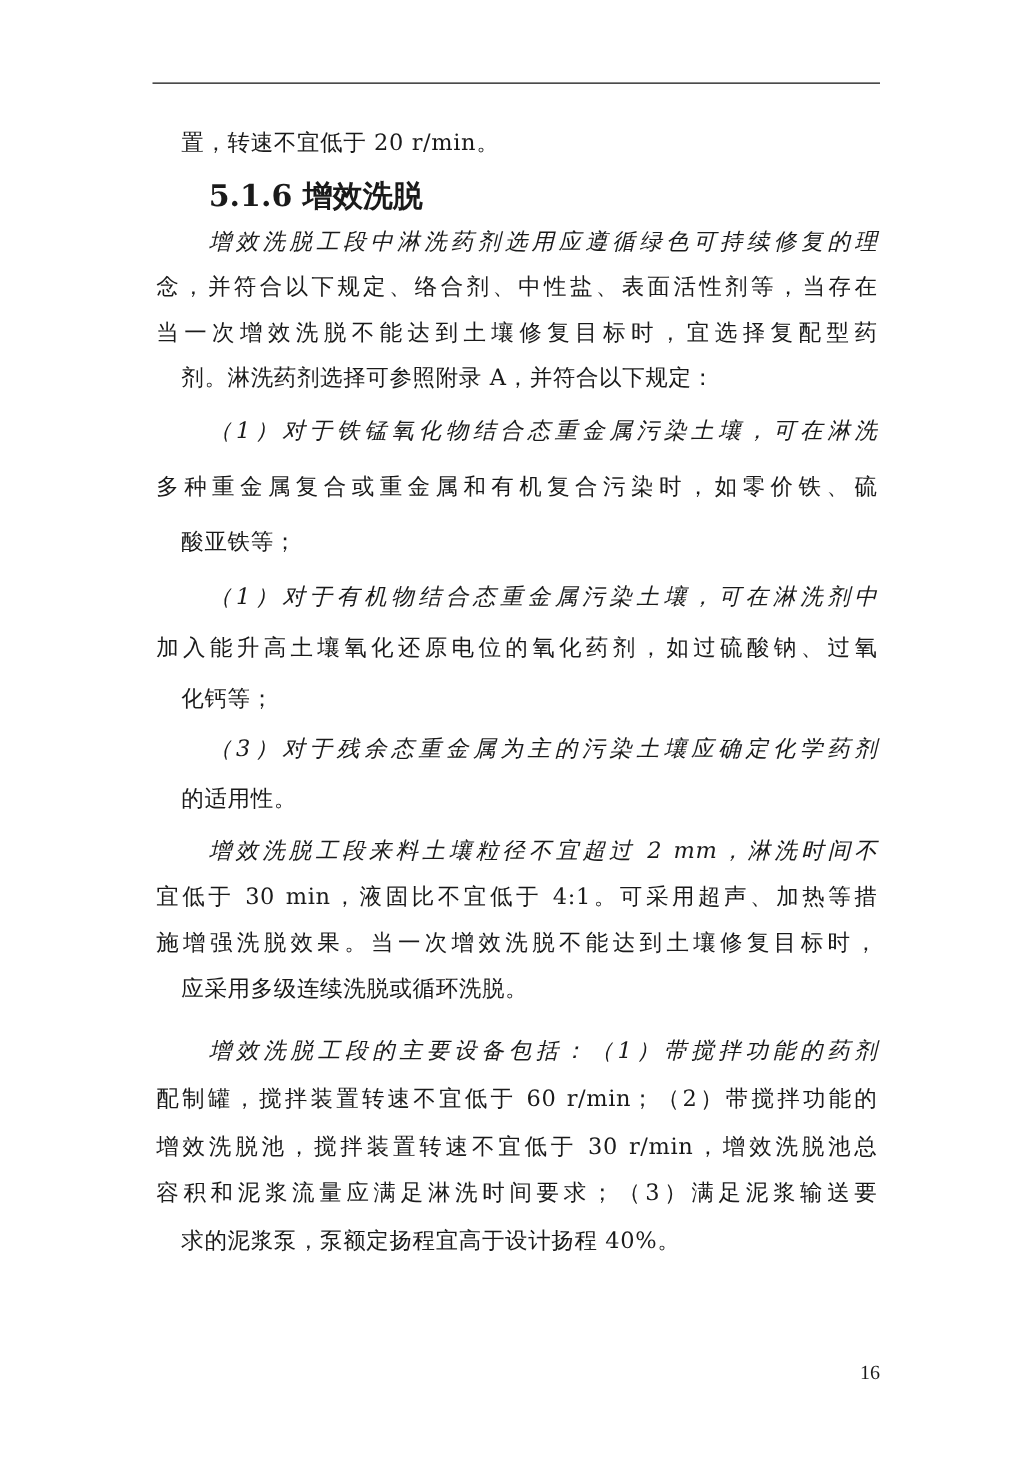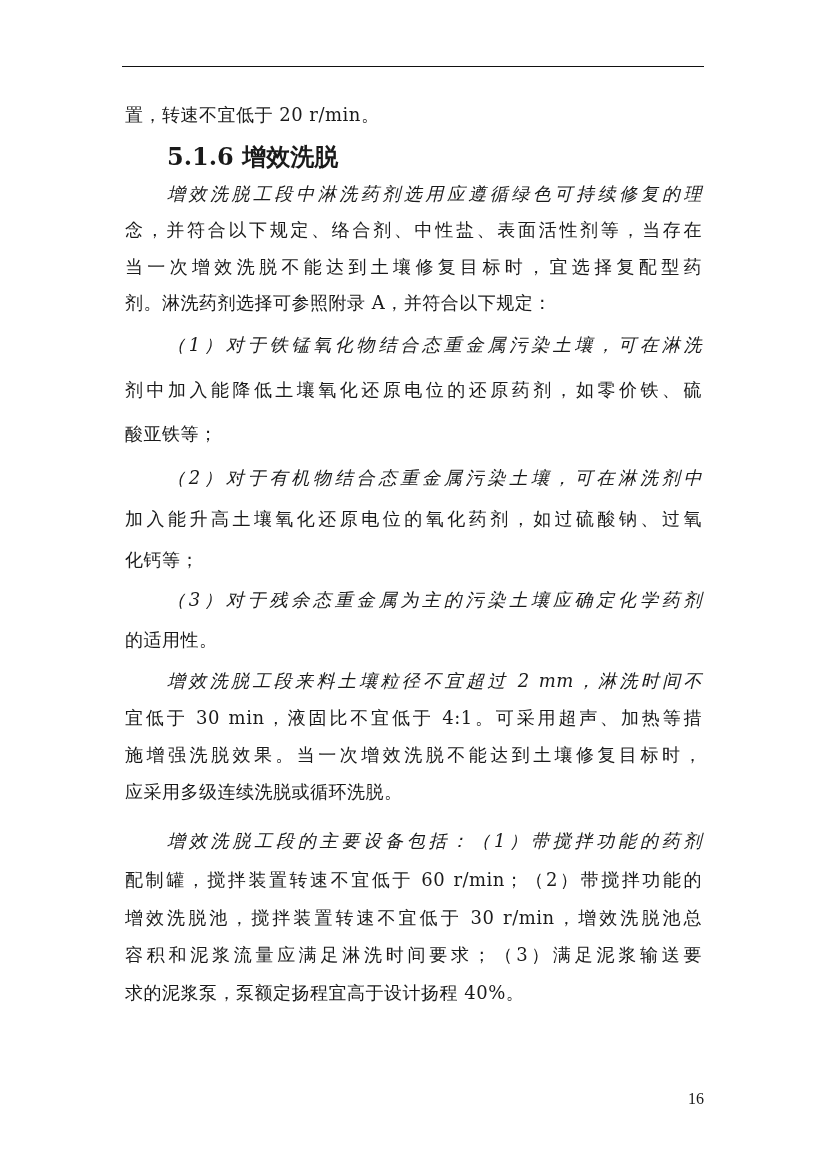--- a/index.html
+++ b/index.html
@@ -3,21 +3,21 @@
 <meta charset="utf-8">
 <style>
   html, body { margin: 0; padding: 0; background: #ffffff; }
   body { width: 826px; height: 1169px; position: relative; overflow: hidden;
          font-family: "DejaVu Serif", "Liberation Serif", serif; color: #1a1a1a; }
   .header-rule { position: absolute; left: 122px; top: 66px; width: 582px; height: 0;
                  border-top: 1.5px solid #111; }
   .line { position: absolute; left: 125px; width: 577px; height: 28px; line-height: 28px;
           font-size: 18px; white-space: nowrap; text-align: justify; text-align-last: justify;
           letter-spacing: 0.5px; }
-  .line.last { text-align-last: left; }
+  .line.last { text-align-last: left; margin-left: 20px; }
   .line.indent { left: 167px; width: 535px; font-style: italic; }
   .heading { position: absolute; left: 167px; top: 143px; font-size: 24px; font-weight: bold;
              line-height: 28px; white-space: nowrap; }
   .page-number { position: absolute; left: 688px; top: 1090px; font-size: 16px;
                  font-family: "Liberation Serif", serif; }
 </style>
 </head>
 <body>
 
 <div class="header-rule"></div>
@@ -25,24 +25,24 @@
 <div class="line last" style="top:101px">置，转速不宜低于 20 r/min。</div>
 
 <div class="heading">5.1.6 增效洗脱</div>
 
 <div class="line indent" style="top:180px">增效洗脱工段中淋洗药剂选用应遵循绿色可持续修复的理</div>
 <div class="line" style="top:216px">念，并符合以下规定、络合剂、中性盐、表面活性剂等，当存在</div>
 <div class="line" style="top:253px">当一次增效洗脱不能达到土壤修复目标时，宜选择复配型药</div>
 <div class="line last" style="top:289px">剂。淋洗药剂选择可参照附录 A，并符合以下规定：</div>
 
 <div class="line indent" style="top:331px">（1）对于铁锰氧化物结合态重金属污染土壤，可在淋洗</div>
-<div class="line" style="top:376px">剂中加入能降低土壤氧化还原电位的还原药剂，如零价铁、硫</div>
+<div class="line" style="top:376px">多种重金属复合或重金属和有机复合污染时，如零价铁、硫</div>
 <div class="line last" style="top:420px">酸亚铁等；</div>
 
-<div class="line indent" style="top:464px">（2）对于有机物结合态重金属污染土壤，可在淋洗剂中</div>
+<div class="line indent" style="top:464px">（1）对于有机物结合态重金属污染土壤，可在淋洗剂中</div>
 <div class="line" style="top:505px">加入能升高土壤氧化还原电位的氧化药剂，如过硫酸钠、过氧</div>
 <div class="line last" style="top:546px">化钙等；</div>
 
 <div class="line indent" style="top:586px">（3）对于残余态重金属为主的污染土壤应确定化学药剂</div>
 <div class="line last" style="top:626px">的适用性。</div>
 
 <div class="line indent" style="top:667px">增效洗脱工段来料土壤粒径不宜超过 2 mm，淋洗时间不</div>
 <div class="line" style="top:704px">宜低于 30 min，液固比不宜低于 4:1。可采用超声、加热等措</div>
 <div class="line" style="top:741px">施增强洗脱效果。当一次增效洗脱不能达到土壤修复目标时，</div>
 <div class="line last" style="top:778px">应采用多级连续洗脱或循环洗脱。</div>

